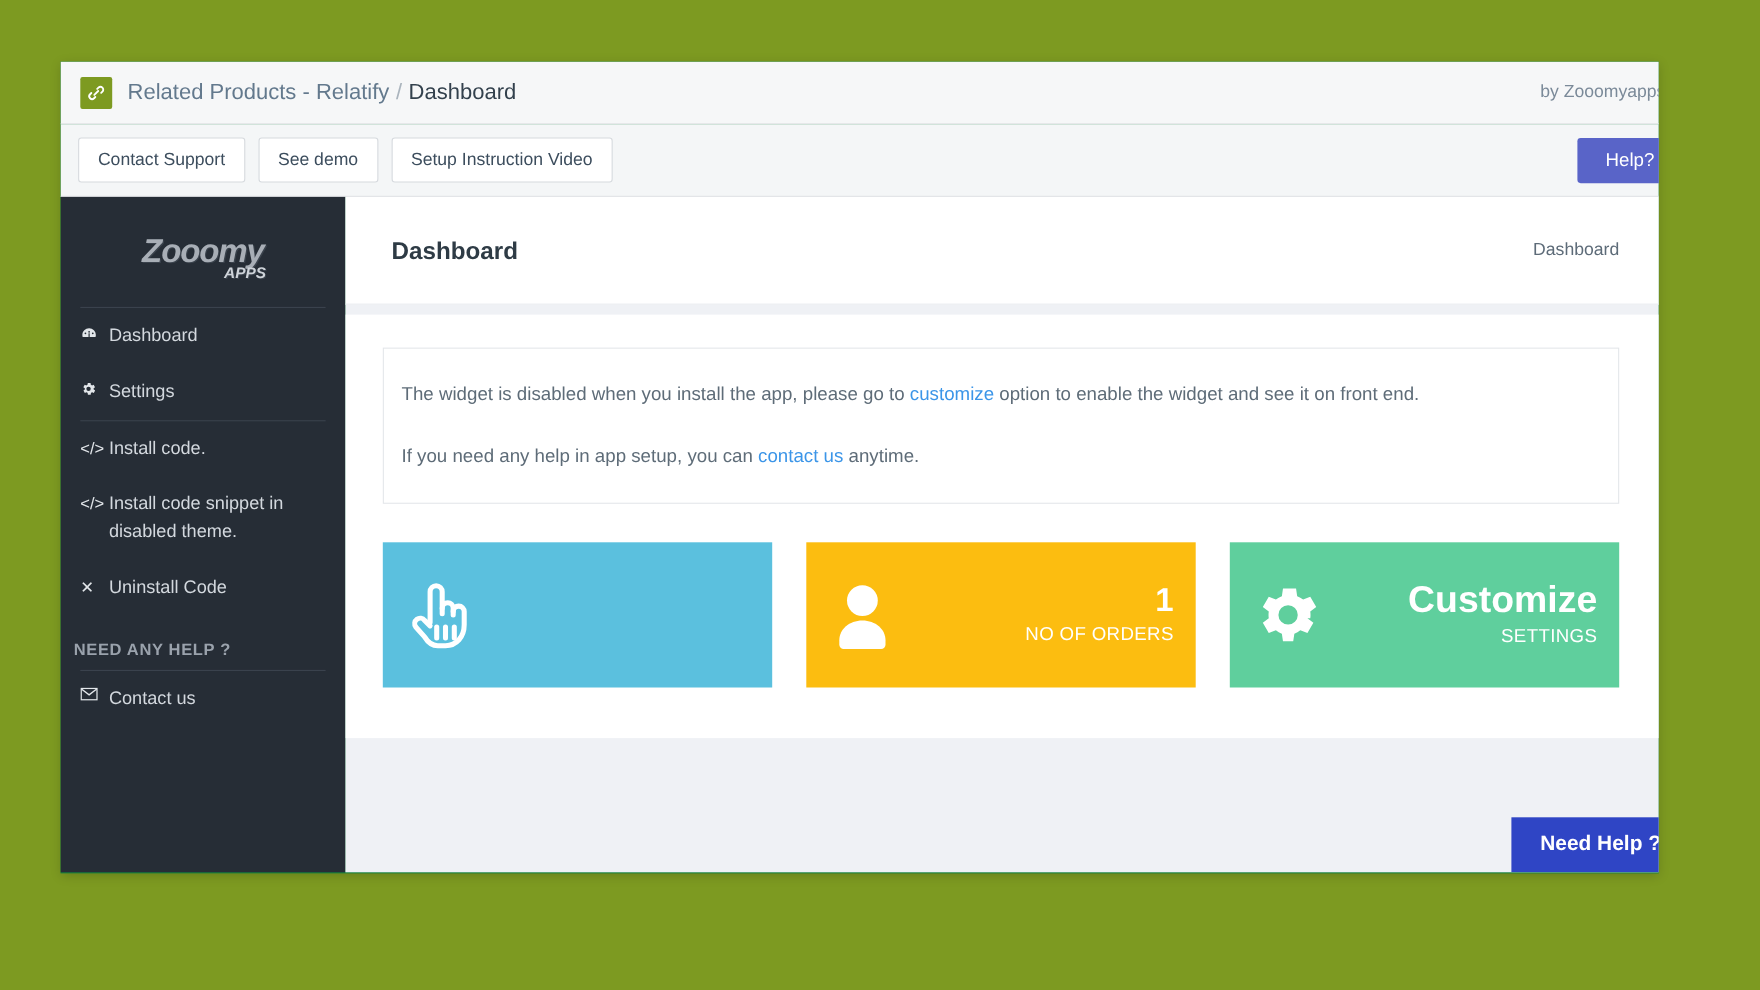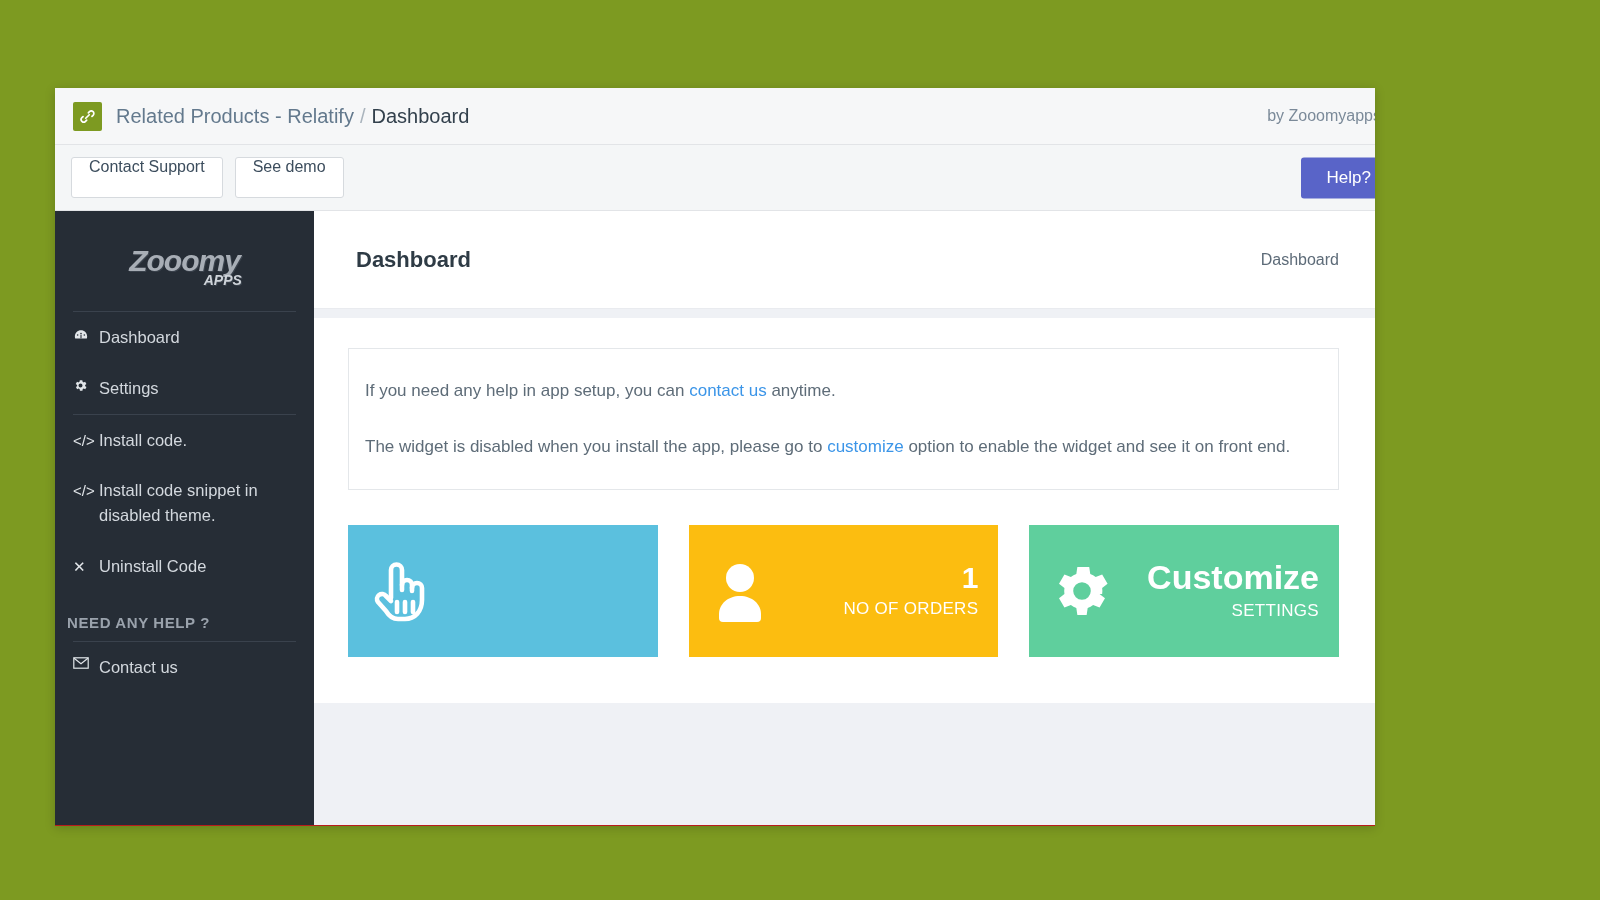--- a/index.html
+++ b/index.html
@@ -16,25 +16,25 @@
     position: relative;
     width: 1600px;
     height: 900px;
     background: #7d9a21;
   }
 
   
   .viewport {
     position: absolute;
     left: 55px;
-    top: 88px;
-    width: 1320px;
+    top: 56px;
+    width: 1453px;
     height: 738px;
     overflow: hidden;
-    background: #b91c1c;
+    background: #15803d;
     box-shadow: 0 2px 10px rgba(0,0,0,.18);
   }
 
   
   .appbar {
     position: relative;
     height: 57px;
     background: #f6f7f8;
     border-bottom: 1px solid #e2e4e7;
     display: flex;
@@ -82,21 +82,21 @@
   .tb-btn {
     background: #ffffff;
     border: 1px solid #d6dade;
     border-radius: 3px;
     color: #3c4d5d;
     font-size: 16px;
     height: 41px;
     padding: 0 17px;
     margin-right: 12px;
     display: flex;
-    align-items: flex-start;
+    align-items: center;
     cursor: pointer;
     white-space: nowrap;
     font-family: "Liberation Sans", sans-serif;
   }
   .caret {
     margin-left: 10px;
     border-left: 5px solid transparent;
     border-right: 5px solid transparent;
     border-top: 6px solid #4a5a68;
     display: inline-block;
@@ -311,20 +311,23 @@
       <div class="appbar-right">by Zooomyapps</div>
     </div>
 
     <div class="toolbar">
       <button class="tb-btn">
         <span>Contact Support</span>
       </button>
       <button class="tb-btn">
         <span>See demo</span>
       </button>
+      <button class="tb-btn">
+        <span>Setup Instruction Video</span>
+      </button>
       <button class="help-btn">
         <span>Help?</span>
       </button>
     </div>
 
     <div class="body-split">
 
       <div class="sidebar">
         <div class="logo-wrap">
           <div class="logo">
@@ -389,22 +392,22 @@
       <div class="main">
 
         <div class="page-head">
           <div class="page-title">Dashboard</div>
           <div class="breadcrumb">Dashboard</div>
         </div>
 
         <div class="content-panel">
 
           <div class="info-box">
+            <p class="info-line"><span>The widget is disabled when you install the app, please go to </span><a class="info-link">customize</a><span> option to enable the widget and see it on front end.</span></p>
             <p class="info-line"><span>If you need any help in app setup, you can </span><a class="info-link">contact us</a><span> anytime.</span></p>
-            <p class="info-line"><span>The widget is disabled when you install the app, please go to </span><a class="info-link">customize</a><span> option to enable the widget and see it on front end.</span></p>
           </div>
 
           <div class="cards">
 
             <div class="card" style="background:#5bc0de">
               <span class="card-ico">
                 <svg width="62" height="66" viewBox="0 0 62 66" fill="none" stroke="#ffffff" stroke-width="4.6" stroke-linejoin="round" stroke-linecap="round">
                   <path d="M21 40 V12 a5.5 5.5 0 0 1 11 0 v20"></path>
                   <path d="M32 27 a5 5 0 0 1 10 0 v6"></path>
                   <path d="M42 30 a5 5 0 0 1 10 0 v12 c0 11 -7 19 -17 19 h-7 c-6 0 -9 -3 -12 -8 L8 44 a5 5 0 0 1 8 -6 l5 5"></path>
@@ -436,17 +439,20 @@
               </span>
               <span class="card-text">
                 <span class="card-value big" style="display:block">Customize</span>
                 <span class="card-label" style="display:block">SETTINGS</span>
               </span>
             </div>
 
           </div>
         </div>
 
+        <button class="need-help">
+          <span>Need Help ?</span>
+        </button>
 
       </div>
     </div>
   </div>
 </div>
 
 </body></html>

